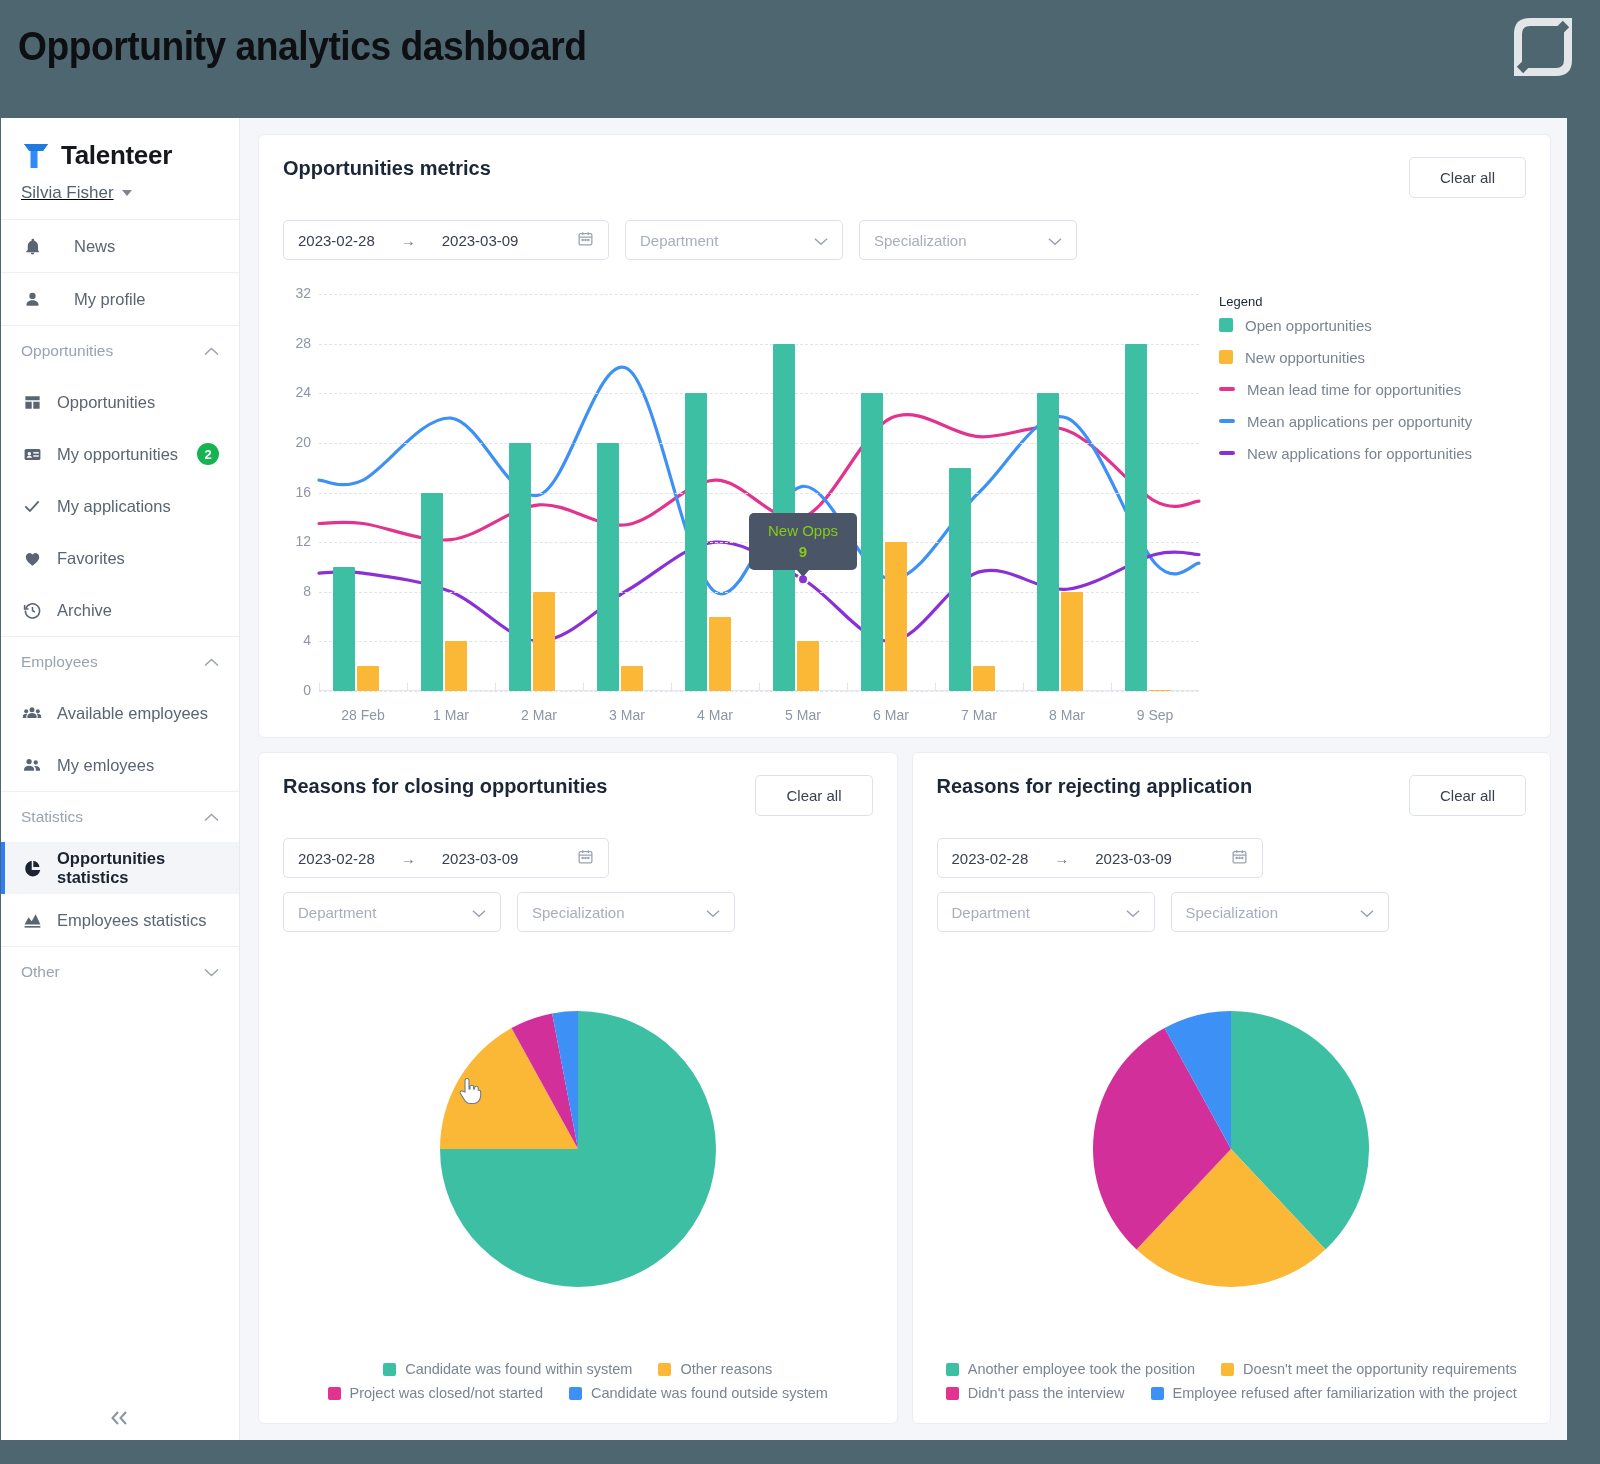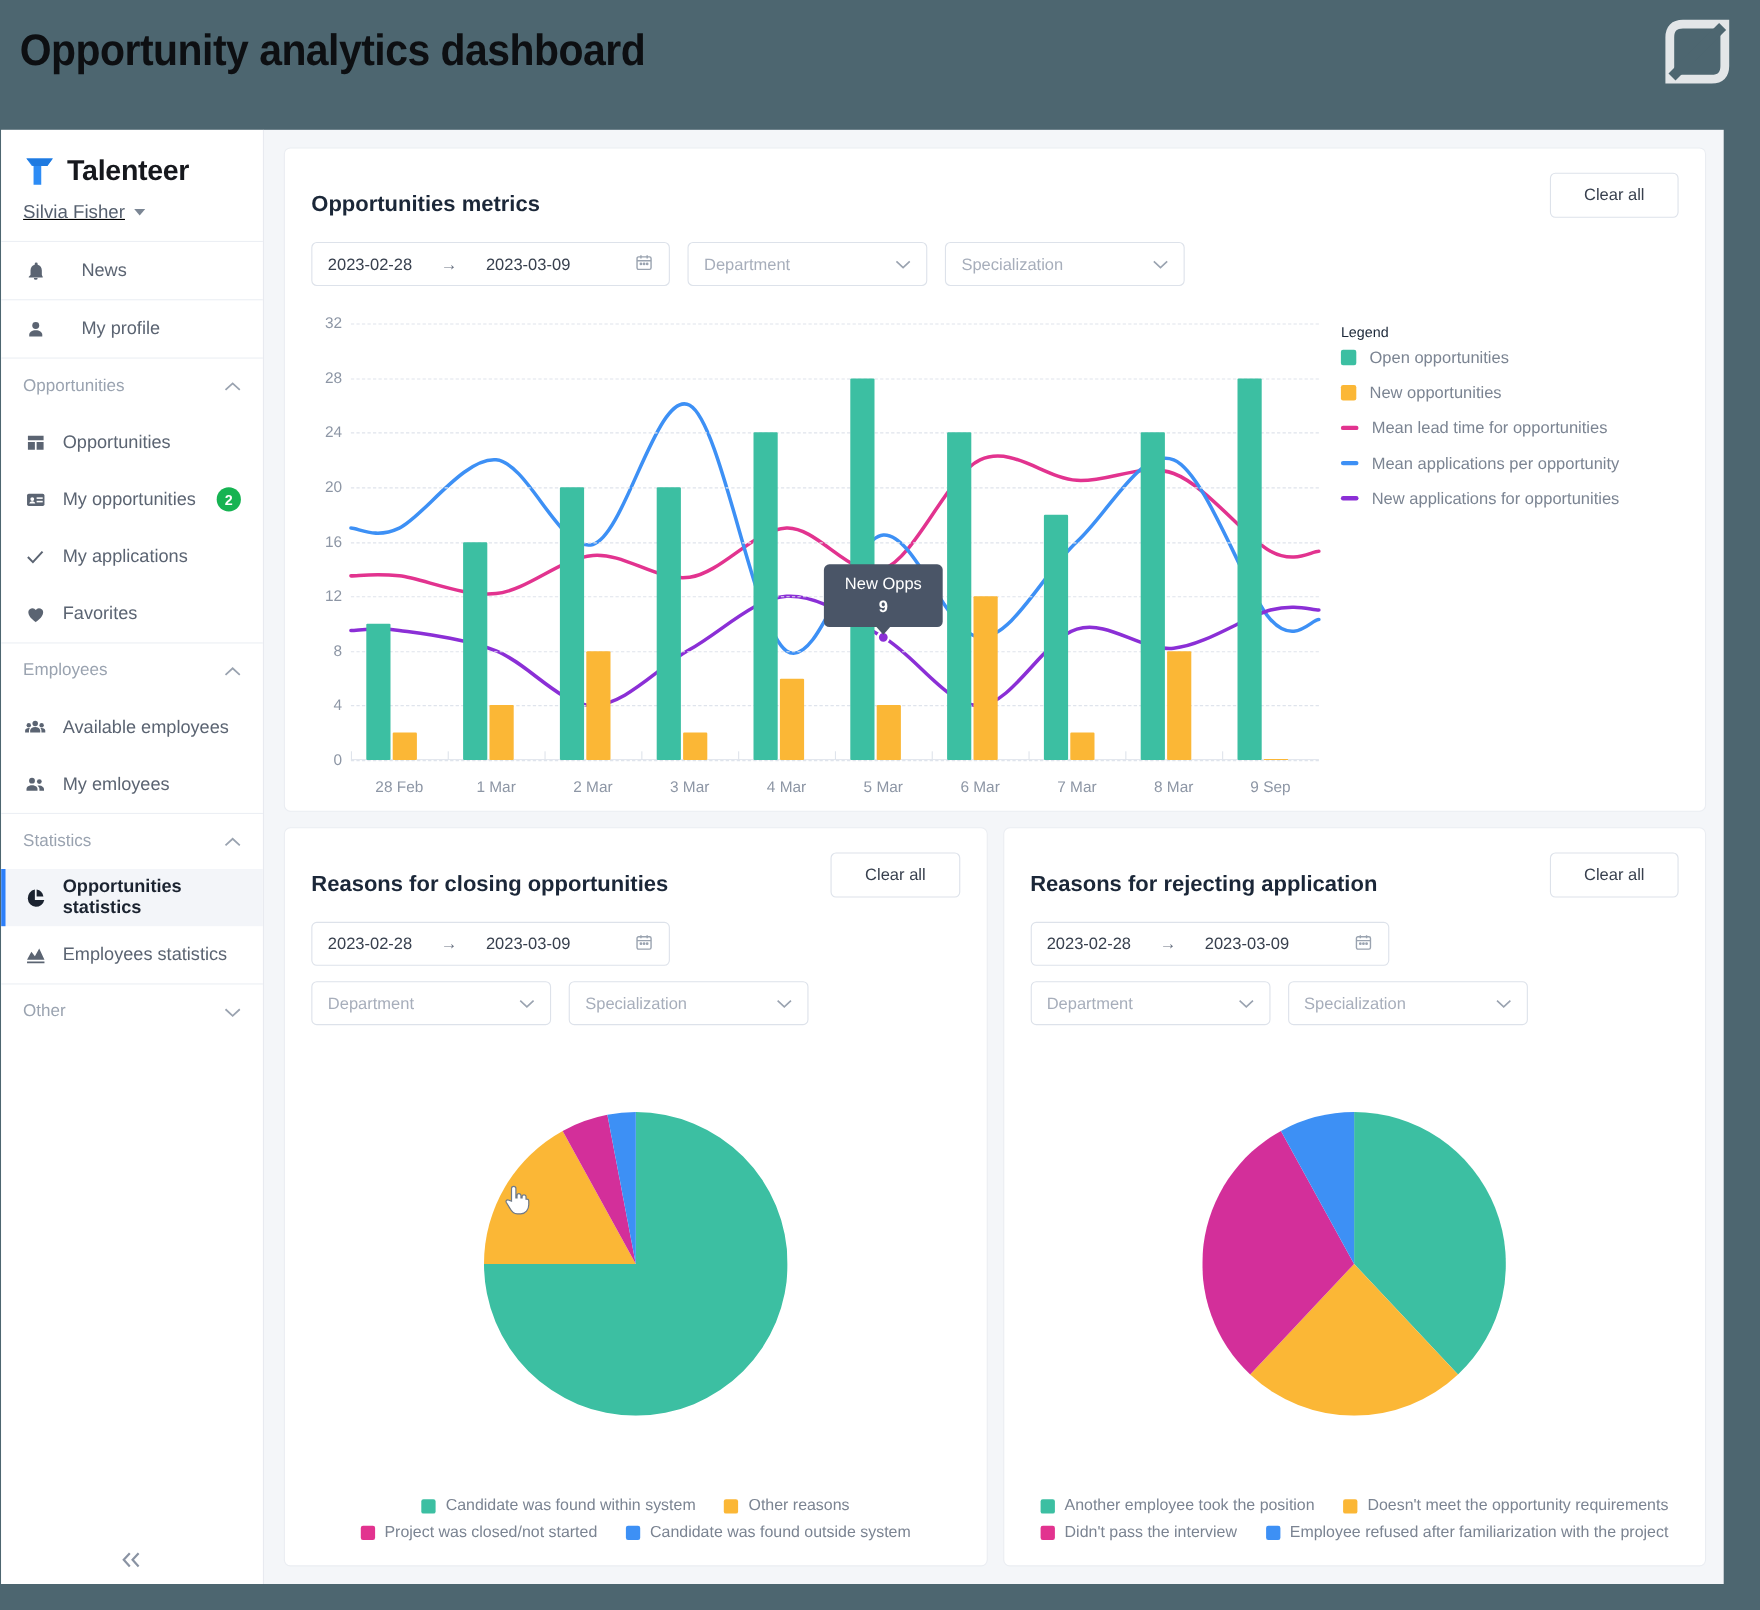--- a/index.html
+++ b/index.html
@@ -80,21 +80,21 @@
   .collapse-btn {
     position: absolute; left: 0; right: 0; bottom: 14px;
     display: flex; justify-content: center; cursor: pointer;
     color: #8a93a3; font-size: 20px;
   }
 
   
   .main { flex: 1; padding: 16px 16px 16px 18px; display: flex; flex-direction: column; gap: 14px; min-width: 0; }
   .card { background: #fff; border-radius: 6px; border: 1px solid #eaedf2; }
 
-  .card-head { display: flex; align-items: flex-end; justify-content: space-between; padding: 22px 24px 0 24px; }
+  .card-head { display: flex; align-items: flex-start; justify-content: space-between; padding: 22px 24px 0 24px; }
   .card-title { font-size: 20px; font-weight: 700; color: #1b2738; }
   .clear-btn {
     border: 1px solid #dde2ea; background: #fff; border-radius: 5px;
     padding: 11px 30px; font-size: 15px; color: #38404e; cursor: pointer;
     font-family: "Liberation Sans", sans-serif;
   }
 
   .filters { display: flex; gap: 16px; padding: 22px 24px 0 24px; flex-wrap: wrap; }
   .field {
     border: 1px solid #dde2ea; border-radius: 5px; background: #fff;
@@ -121,21 +121,21 @@
   .ylabel { position: absolute; font-size: 14px; color: #8d96a5; text-align: right; width: 28px; }
   .gridline { position: absolute; left: 36px; right: 0; border-top: 1px dashed #dfe4ec; height: 0; }
   .axis-line { position: absolute; left: 36px; right: 0; bottom: 0; border-top: 1px solid #e3e7ee; }
   .tick { position: absolute; bottom: 0; width: 1px; height: 8px; background: #dfe4ec; }
   .xlabel { position: absolute; font-size: 14px; color: #8d96a5; text-align: center; transform: translateX(-50%); }
   .bar { position: absolute; bottom: 0; border-radius: 1px; }
   .bar-open { background: #3cbfa2; }
   .bar-new { background: #fbb736; }
 
   .tooltip {
-    position: absolute; background: #4a5567; color: #ffffff; border-radius: 5px;
+    position: absolute; background: #4a5567; color: #84cc16; border-radius: 5px;
     padding: 8px 14px; text-align: center; font-size: 15px; line-height: 1.35; z-index: 12;
   }
   .tooltip::after {
     content: ""; position: absolute; left: 50%; bottom: -7px; transform: translateX(-50%);
     border-left: 7px solid transparent; border-right: 7px solid transparent; border-top: 8px solid #4a5567;
   }
   .tooltip b { font-weight: 700; }
 
   
   .bottom-row { display: flex; gap: 14px; flex: 1; min-height: 0; }
@@ -237,20 +237,30 @@
         </span>
         <span class="lbl">My applications</span>
       </div>
       <div class="sub-item">
         <span class="nav-icon">
           <svg width="19" height="19" viewBox="0 0 24 24" fill="currentColor">
               <path d="M12 21s-8.5-5.4-8.5-11A4.7 4.7 0 0 1 12 7a4.7 4.7 0 0 1 8.5 3c0 5.6-8.5 11-8.5 11z"></path>
             </svg>
         </span>
         <span class="lbl">Favorites</span>
+      </div>
+      <div class="sub-item">
+        <span class="nav-icon">
+          <svg width="19" height="19" viewBox="0 0 24 24" fill="none" stroke="currentColor" stroke-width="1.9">
+              <path d="M3.5 9.5A9 9 0 1 1 3 12"></path>
+              <path d="M2 5v5h5"></path>
+              <path d="M12 7.5V12l3 2"></path>
+            </svg>
+        </span>
+        <span class="lbl">Archive</span>
       </div>
 
       <div class="divider"></div>
 
       <div class="group-head">
         <span class="gl">Employees</span>
         <span class="chev">
           <svg width="15" height="9" viewBox="0 0 15 9" fill="none" stroke="currentColor" stroke-width="1.6">
               <path d="M1 7.5 L7.5 1.5 L14 7.5"></path>
             </svg>

